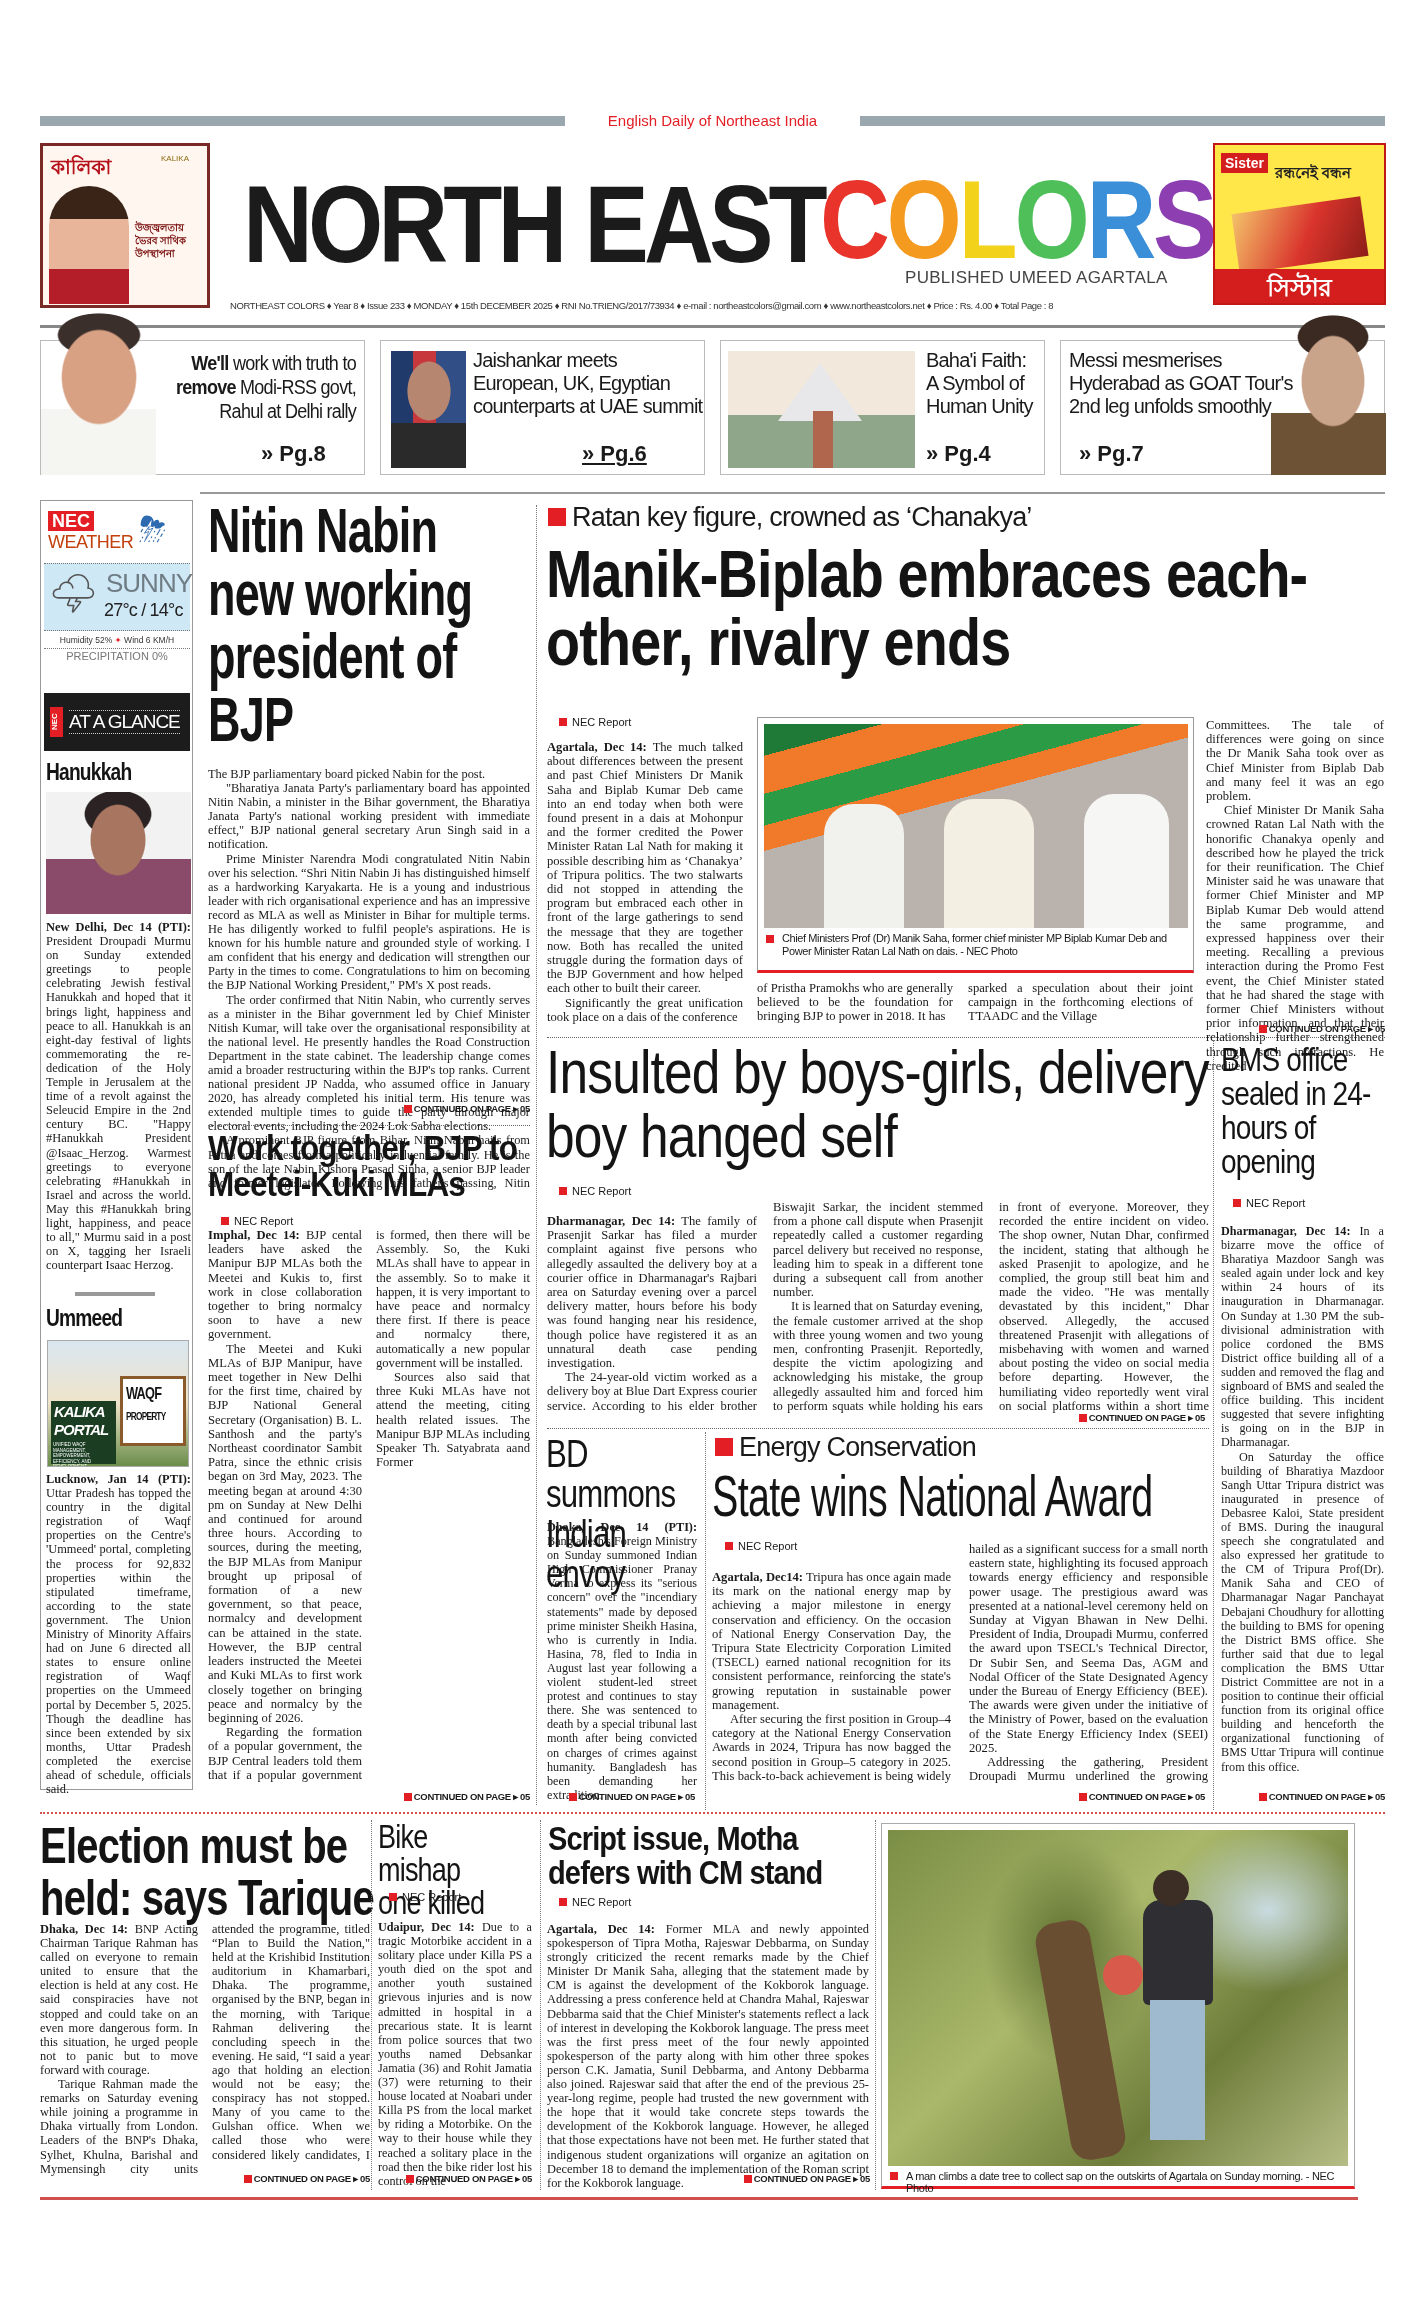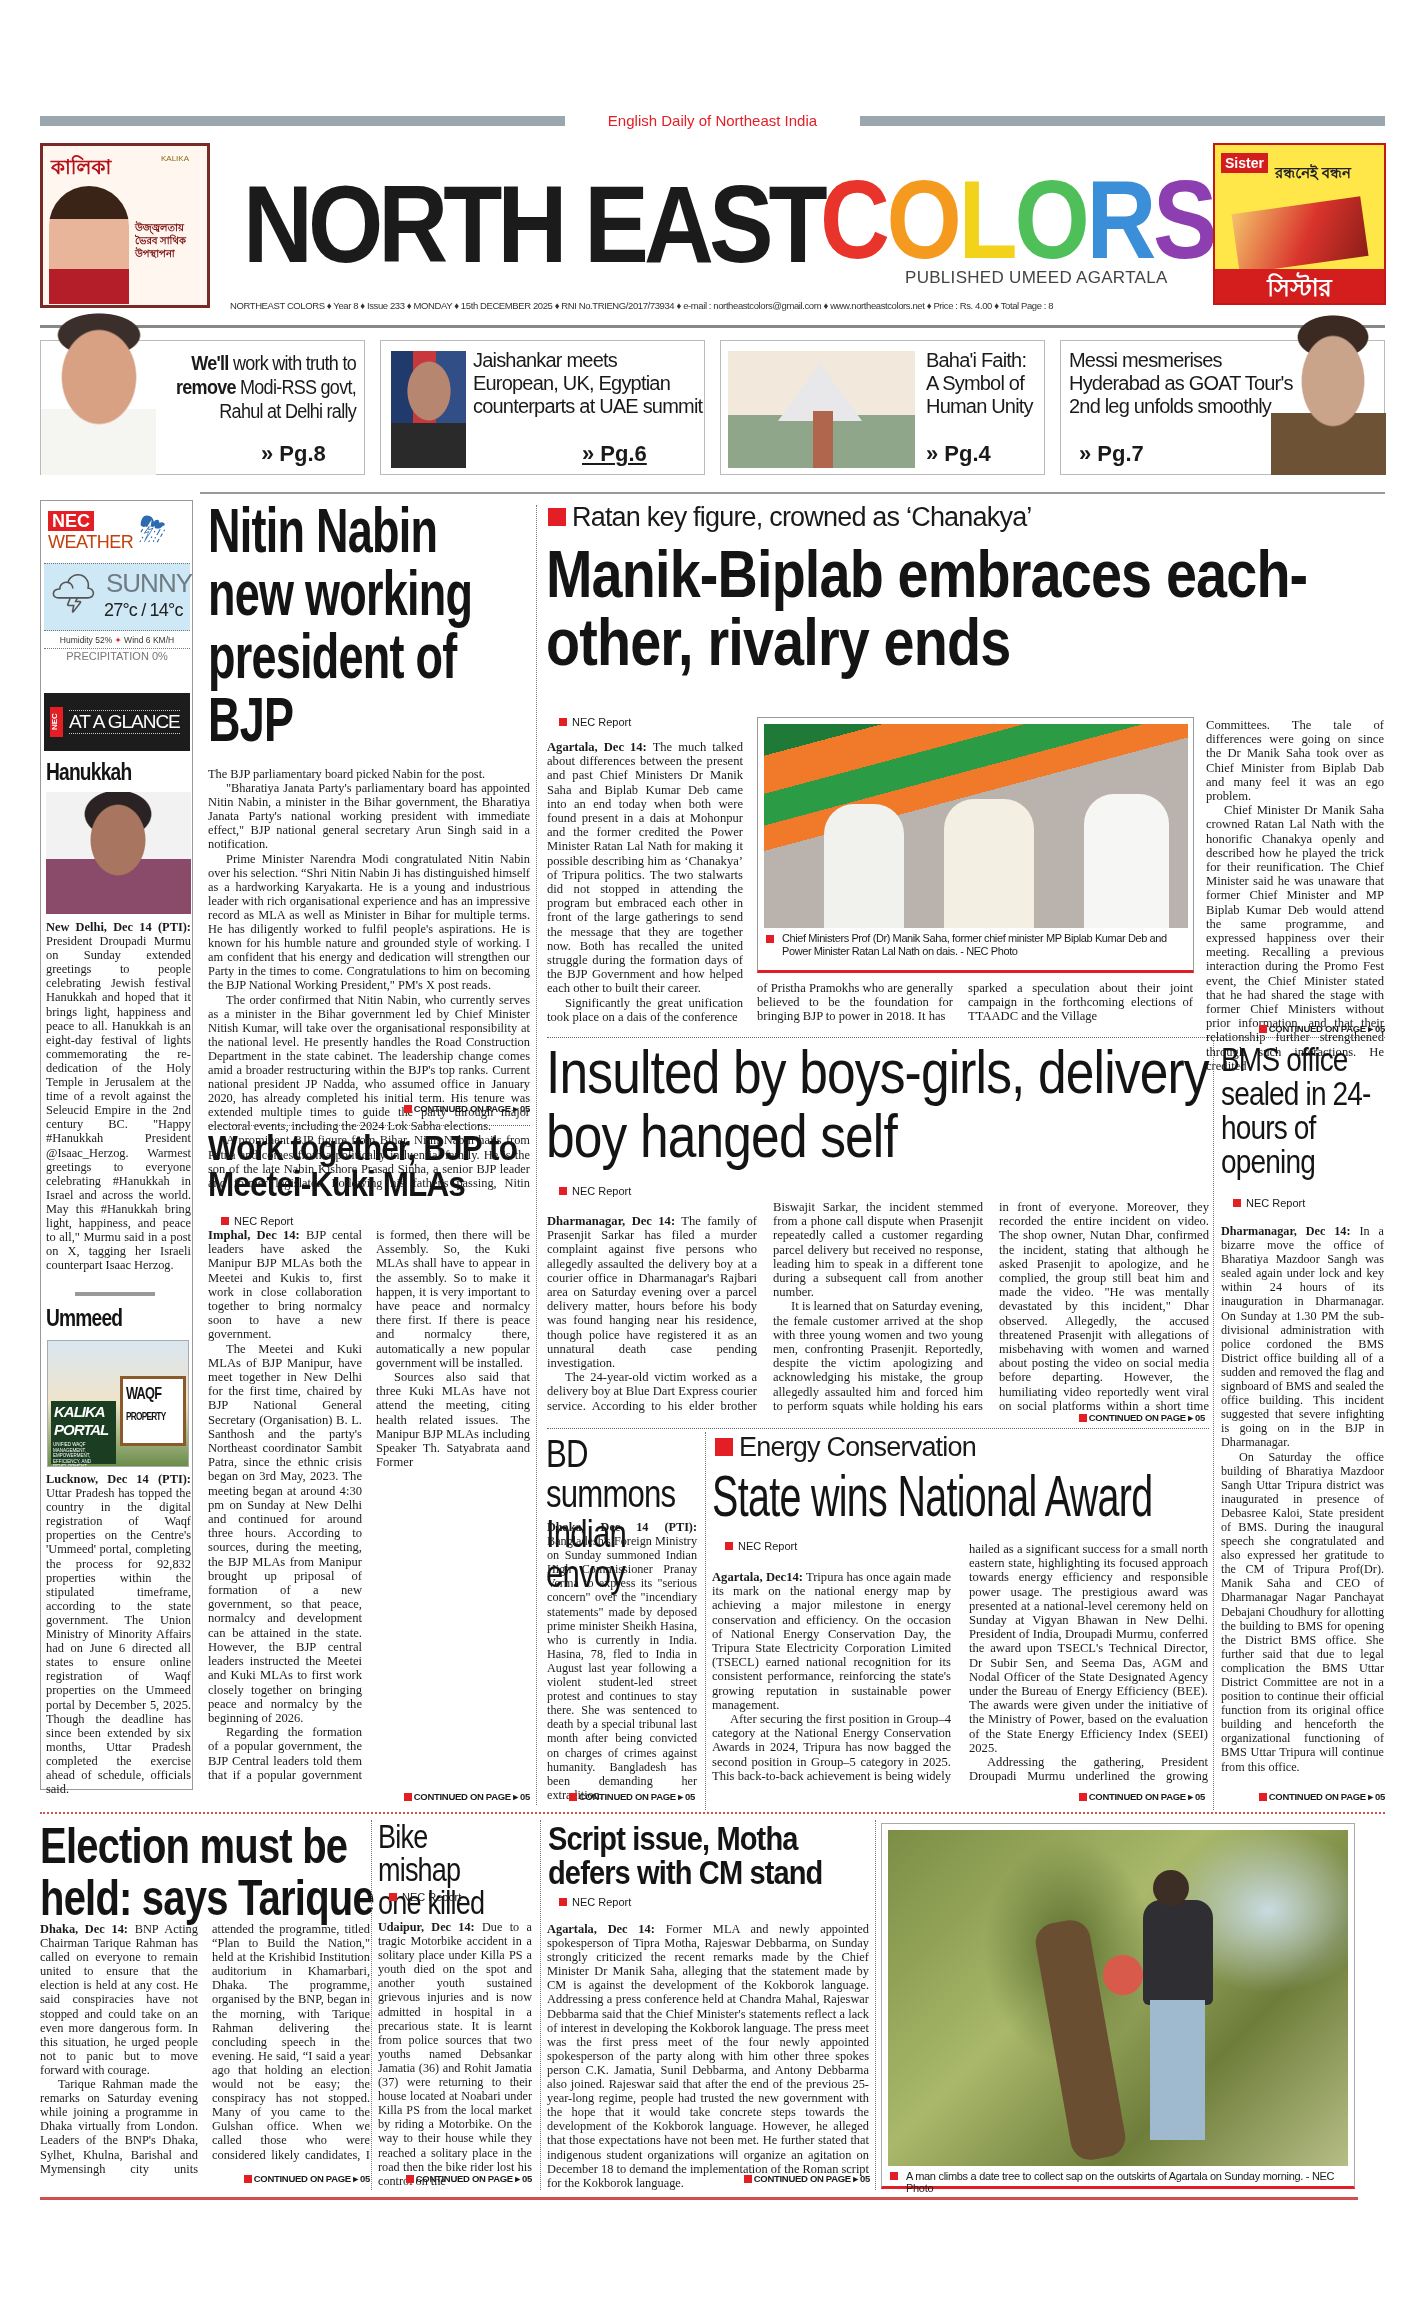--- a/index.html
+++ b/index.html
@@ -126,21 +126,21 @@
 <div class="abs" style="left:47px;top:1340px;width:142px;height:127px;border:1px solid #aaa;background:linear-gradient(180deg,#d9e6f0,#efe3c9 50%,#6a8d4a);overflow:hidden;">
   <div class="abs" style="left:3px;top:60px;width:65px;height:63px;background:#1b3d22;"></div>
   <div class="abs hl" style="left:6px;top:64px;font-size:15px;color:#fff;font-style:italic;">KALIKA</div>
   <div class="abs hl" style="left:6px;top:82px;font-size:15px;color:#fff;font-style:italic;">PORTAL</div>
   <div class="abs" style="left:5px;top:101px;width:62px;font-size:4.5px;line-height:5.5px;color:#fff;font-family:'Liberation Sans',sans-serif;">UNIFIED WAQF MANAGEMENT, EMPOWERMENT, EFFICIENCY, AND DEVELOPMENT</div>
   <div class="abs" style="left:72px;top:35px;width:66px;height:70px;background:#fff;border:3px solid #8a5a2b;"></div>
   <div class="abs hl" style="left:78px;top:45px;font-size:17px;transform:scaleX(0.75);">WAQF</div>
   <div class="abs hl" style="left:78px;top:70px;font-size:11px;transform:scaleX(0.75);">PROPERTY</div>
 </div>
 <div class="abs body" style="left:46px;top:1472px;width:145px;font-size:12.4px;line-height:14.1px;">
-  <span class="dateline">Lucknow, Dec 14 (PTI):</span>
+  <span class="dateline">Lucknow, Jan 14 (PTI):</span>
   <span>Uttar Pradesh has topped the country in the digital registration of Waqf properties on the Centre's 'Ummeed' portal, completing the process for 92,832 properties within the stipulated timeframe, according to the state government. The Union Ministry of Minority Affairs had on June 6 directed all states to ensure online registration of Waqf properties on the Ummeed portal by December 5, 2025. Though the deadline has since been extended by six months, Uttar Pradesh completed the exercise ahead of schedule, officials said.</span>
 </div>
 
 <div class="abs" style="left:200px;top:492px;width:1185px;height:2px;background:#999;"></div>
 <div class="abs hl" style="left:208px;top:500px;width:360px;font-size:60px;line-height:60px;transform:scaleX(0.75) scaleY(1.05);letter-spacing:-1px;">Nitin Nabin new working president of BJP</div>
 <div class="abs body" style="left:208px;top:767px;width:322px;font-size:12.4px;line-height:14.1px;height:425px;overflow:hidden;">
   <p>The BJP parliamentary board picked Nabin for the post.</p>
   <p>"Bharatiya Janata Party's parliamentary board has appointed Nitin Nabin, a minister in the Bihar government, the Bharatiya Janata Party's national working president with immediate effect," BJP national general secretary Arun Singh said in a notification.</p>
   <p>Prime Minister Narendra Modi congratulated Nitin Nabin over his selection. “Shri Nitin Nabin Ji has distinguished himself as a hardworking Karyakarta. He is a young and industrious leader with rich organisational experience and has an impressive record as MLA as well as Minister in Bihar for multiple terms. He has diligently worked to fulfil people's aspirations. He is known for his humble nature and grounded style of working. I am confident that his energy and dedication will strengthen our Party in the times to come. Congratulations to him on becoming the BJP National Working President," PM's X post reads.</p>
   <p>The order confirmed that Nitin Nabin, who currently serves as a minister in the Bihar government led by Chief Minister Nitish Kumar, will take over the organisational responsibility at the national level. He presently handles the Road Construction Department in the state cabinet. The leadership change comes amid a broader restructuring within the BJP's top ranks. Current national president JP Nadda, who assumed office in January 2020, has already completed his initial term. His tenure was extended multiple times to guide the party through major electoral events, including the 2024 Lok Sabha elections.</p>

